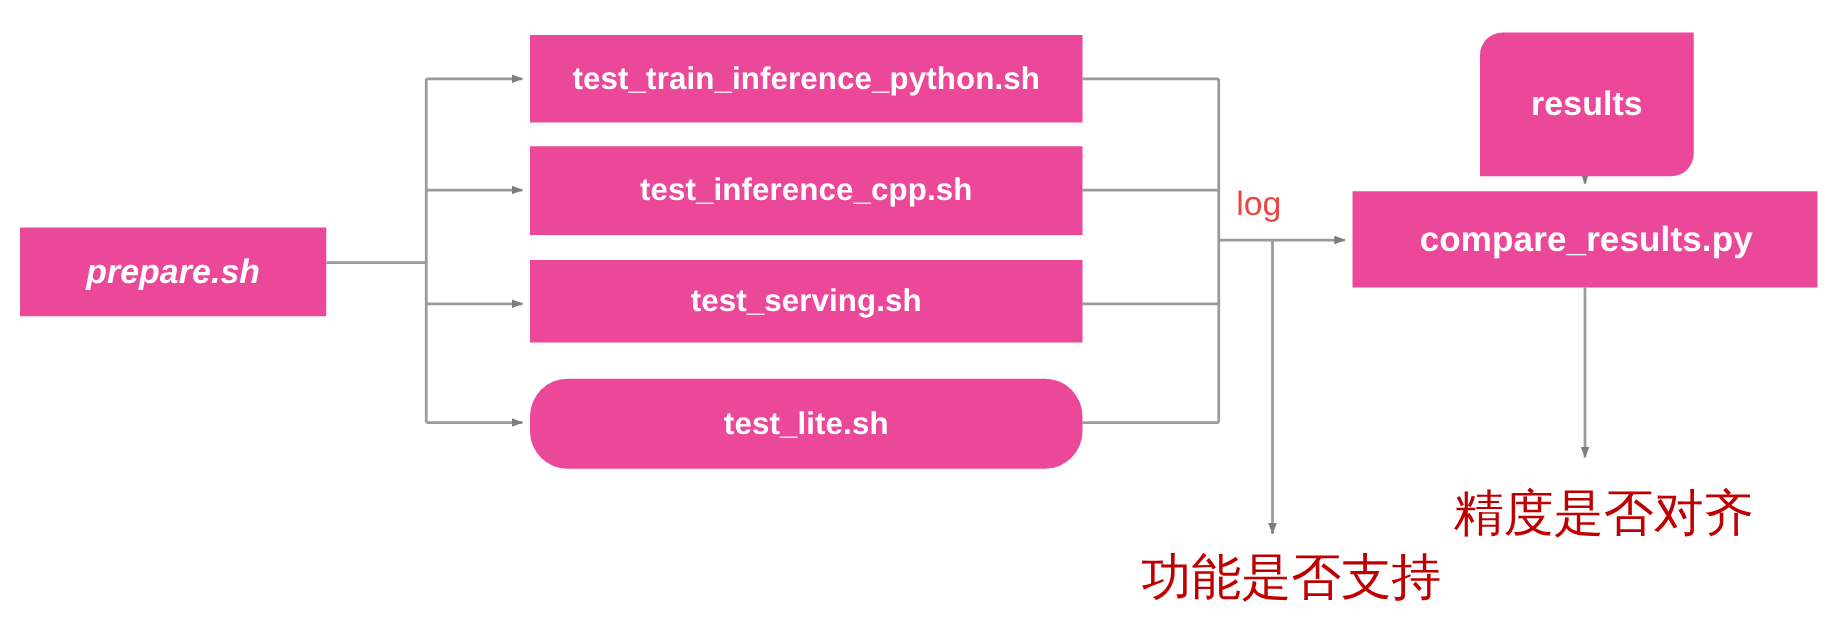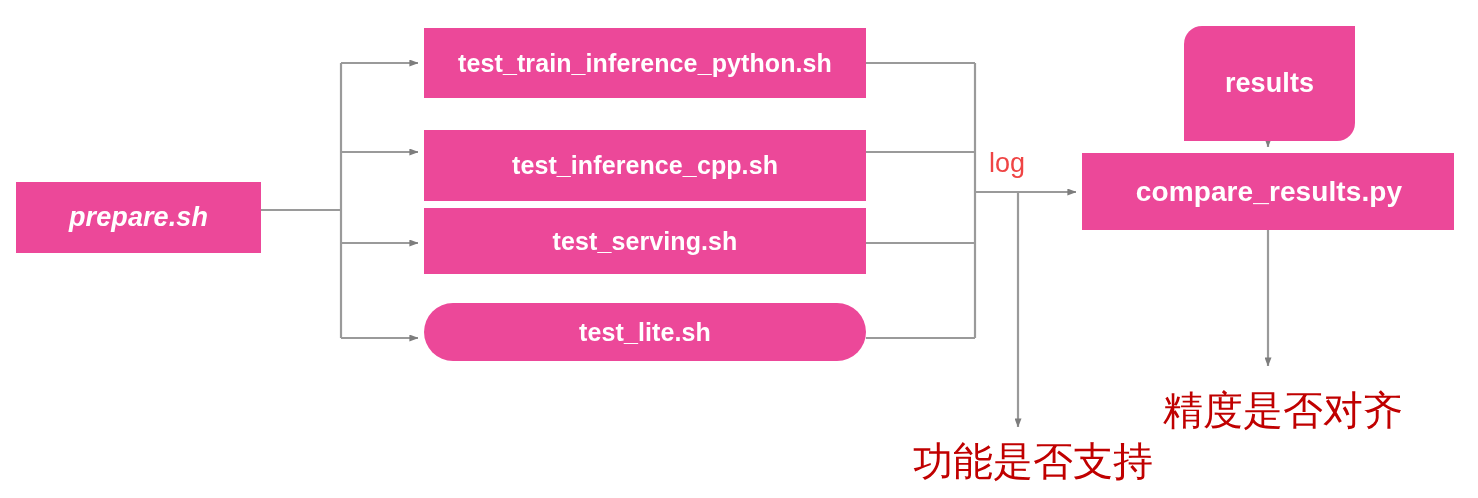--- a/index.html
+++ b/index.html
@@ -40,23 +40,23 @@
   .node-prepare {
     left: 16px;  top: 182px;  width: 245px; height: 71px;
     font-size: 27px;
     font-style: italic;
   }
   .node-test {
     left: 424px; width: 442px; height: 70px;
     font-size: 25px;
   }
   .node-test-1 { top: 28px;  }
-  .node-test-2 { top: 130px; height: 71px; }
+  .node-test-2 { top: 117px; height: 71px; }
   .node-test-3 { top: 208px; height: 66px; }
-  .node-test-4 { top: 303px; height: 58px; border-radius: 30px; }
+  .node-test-4 { top: 303px; height: 72px; border-radius: 30px; }
   .node-results {
     left: 1184px; top: 26px; width: 171px; height: 115px;
     font-size: 27px;
     border-radius: 18px 0 18px 0;
   }
   .node-compare {
     left: 1082px; top: 153px; width: 372px; height: 77px;
     font-size: 28px;
     padding-left: 12px;
   }

